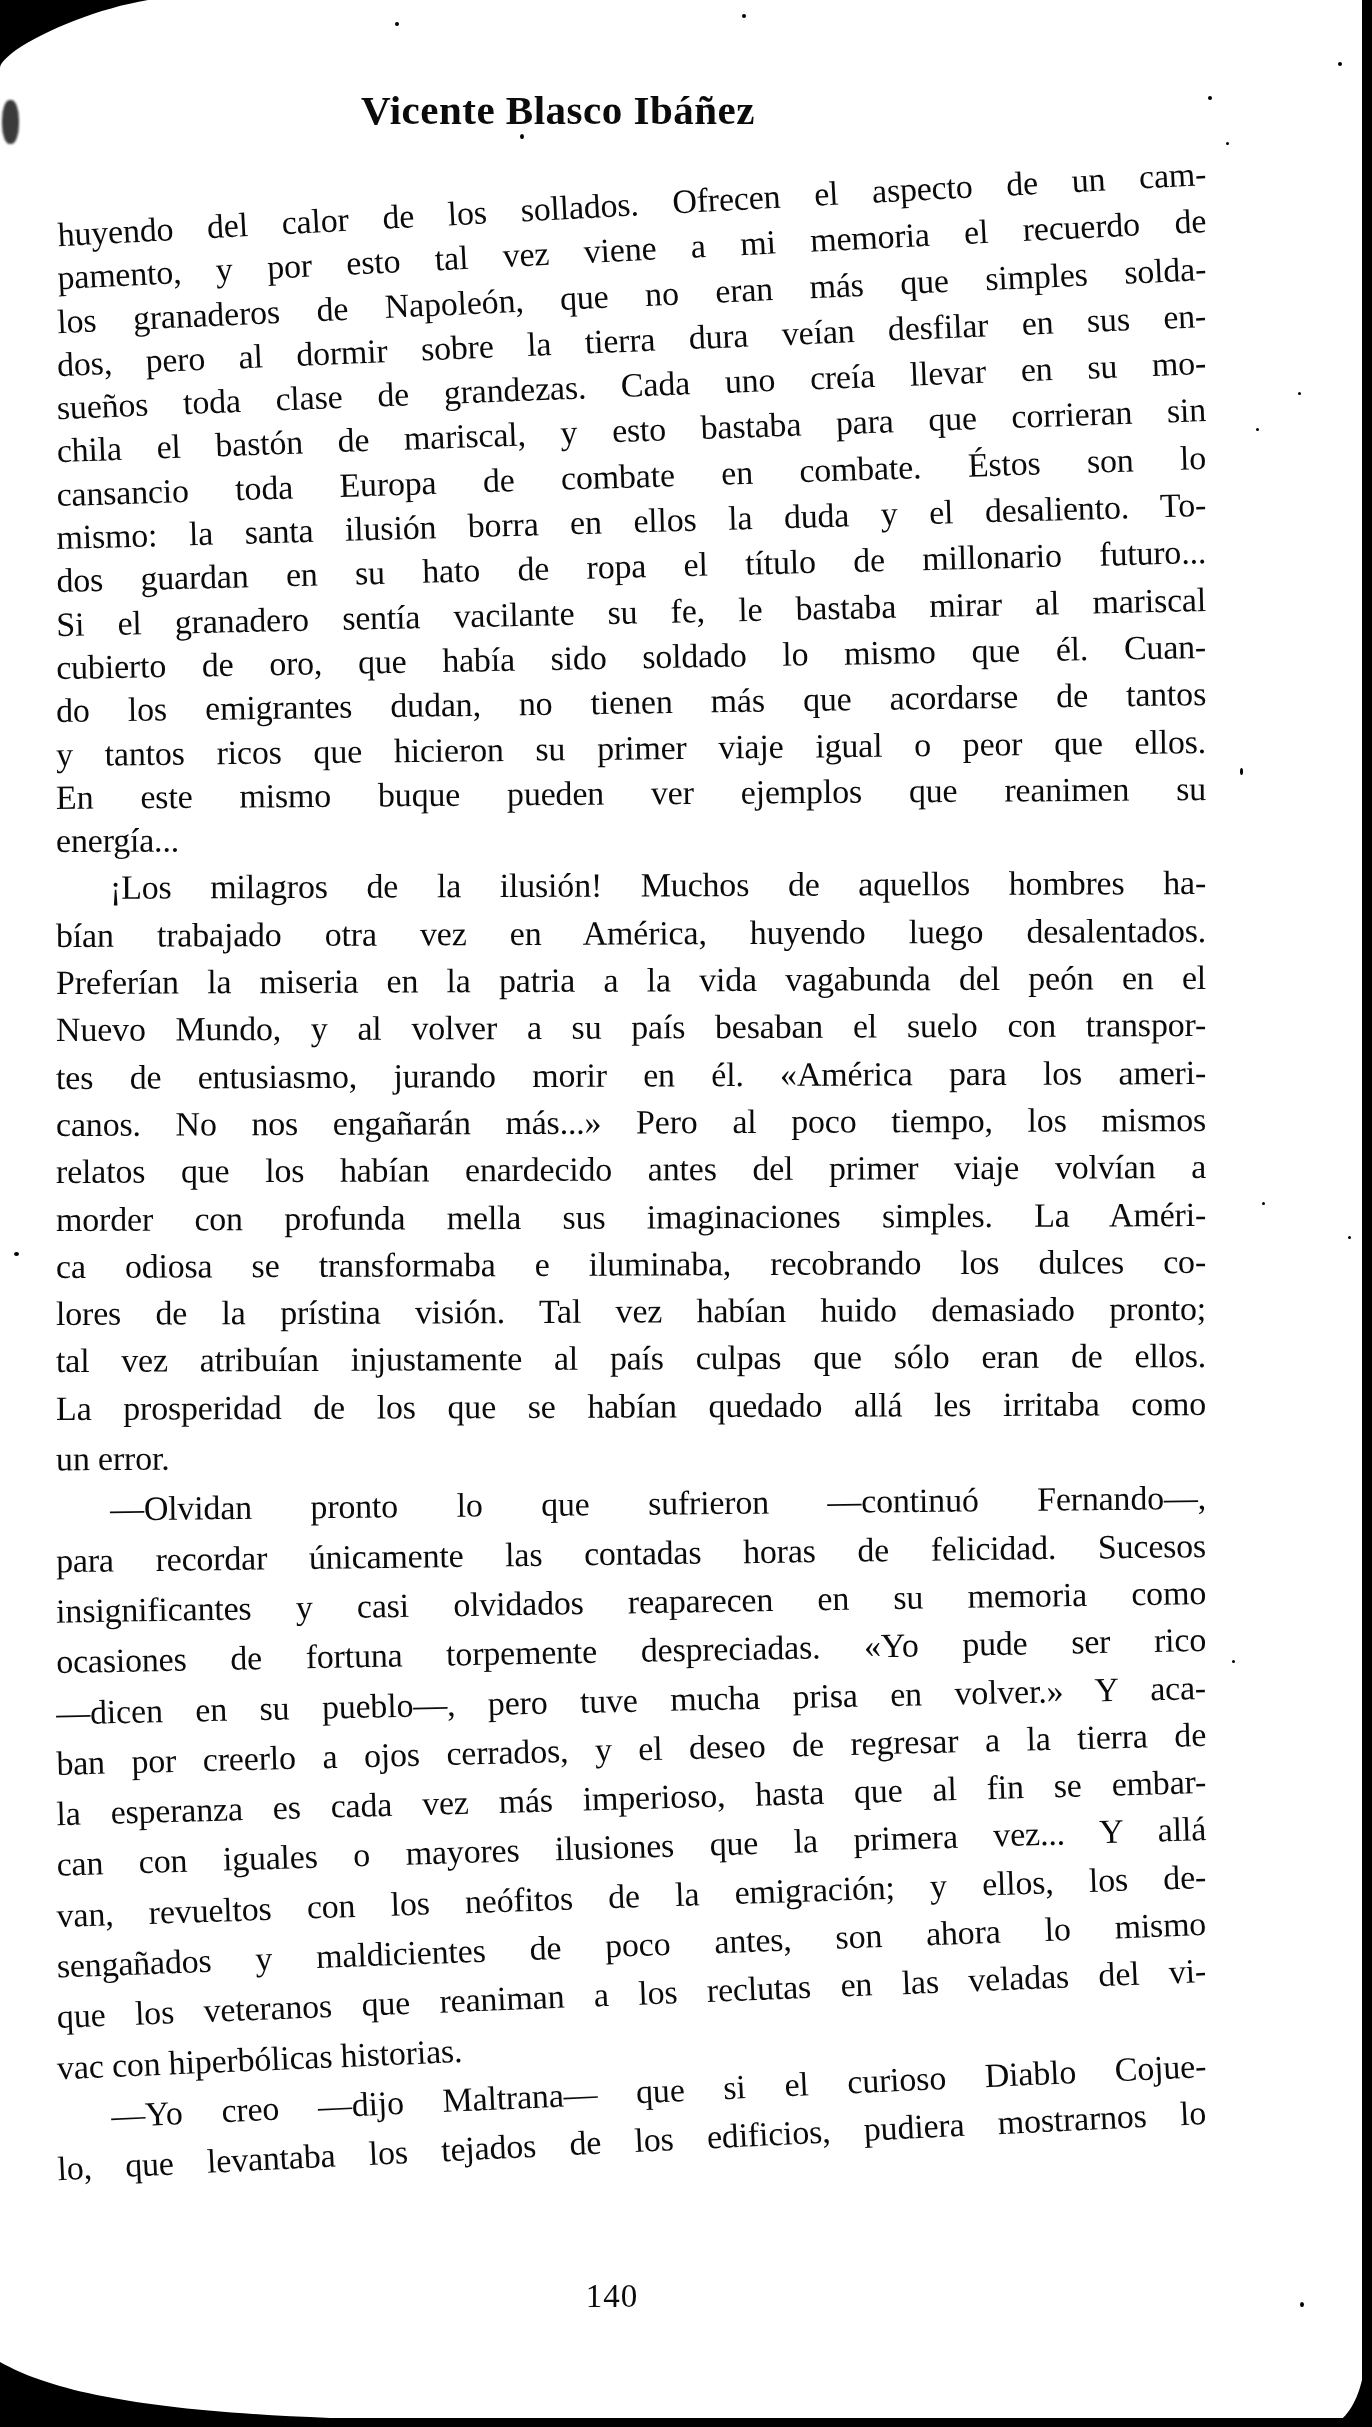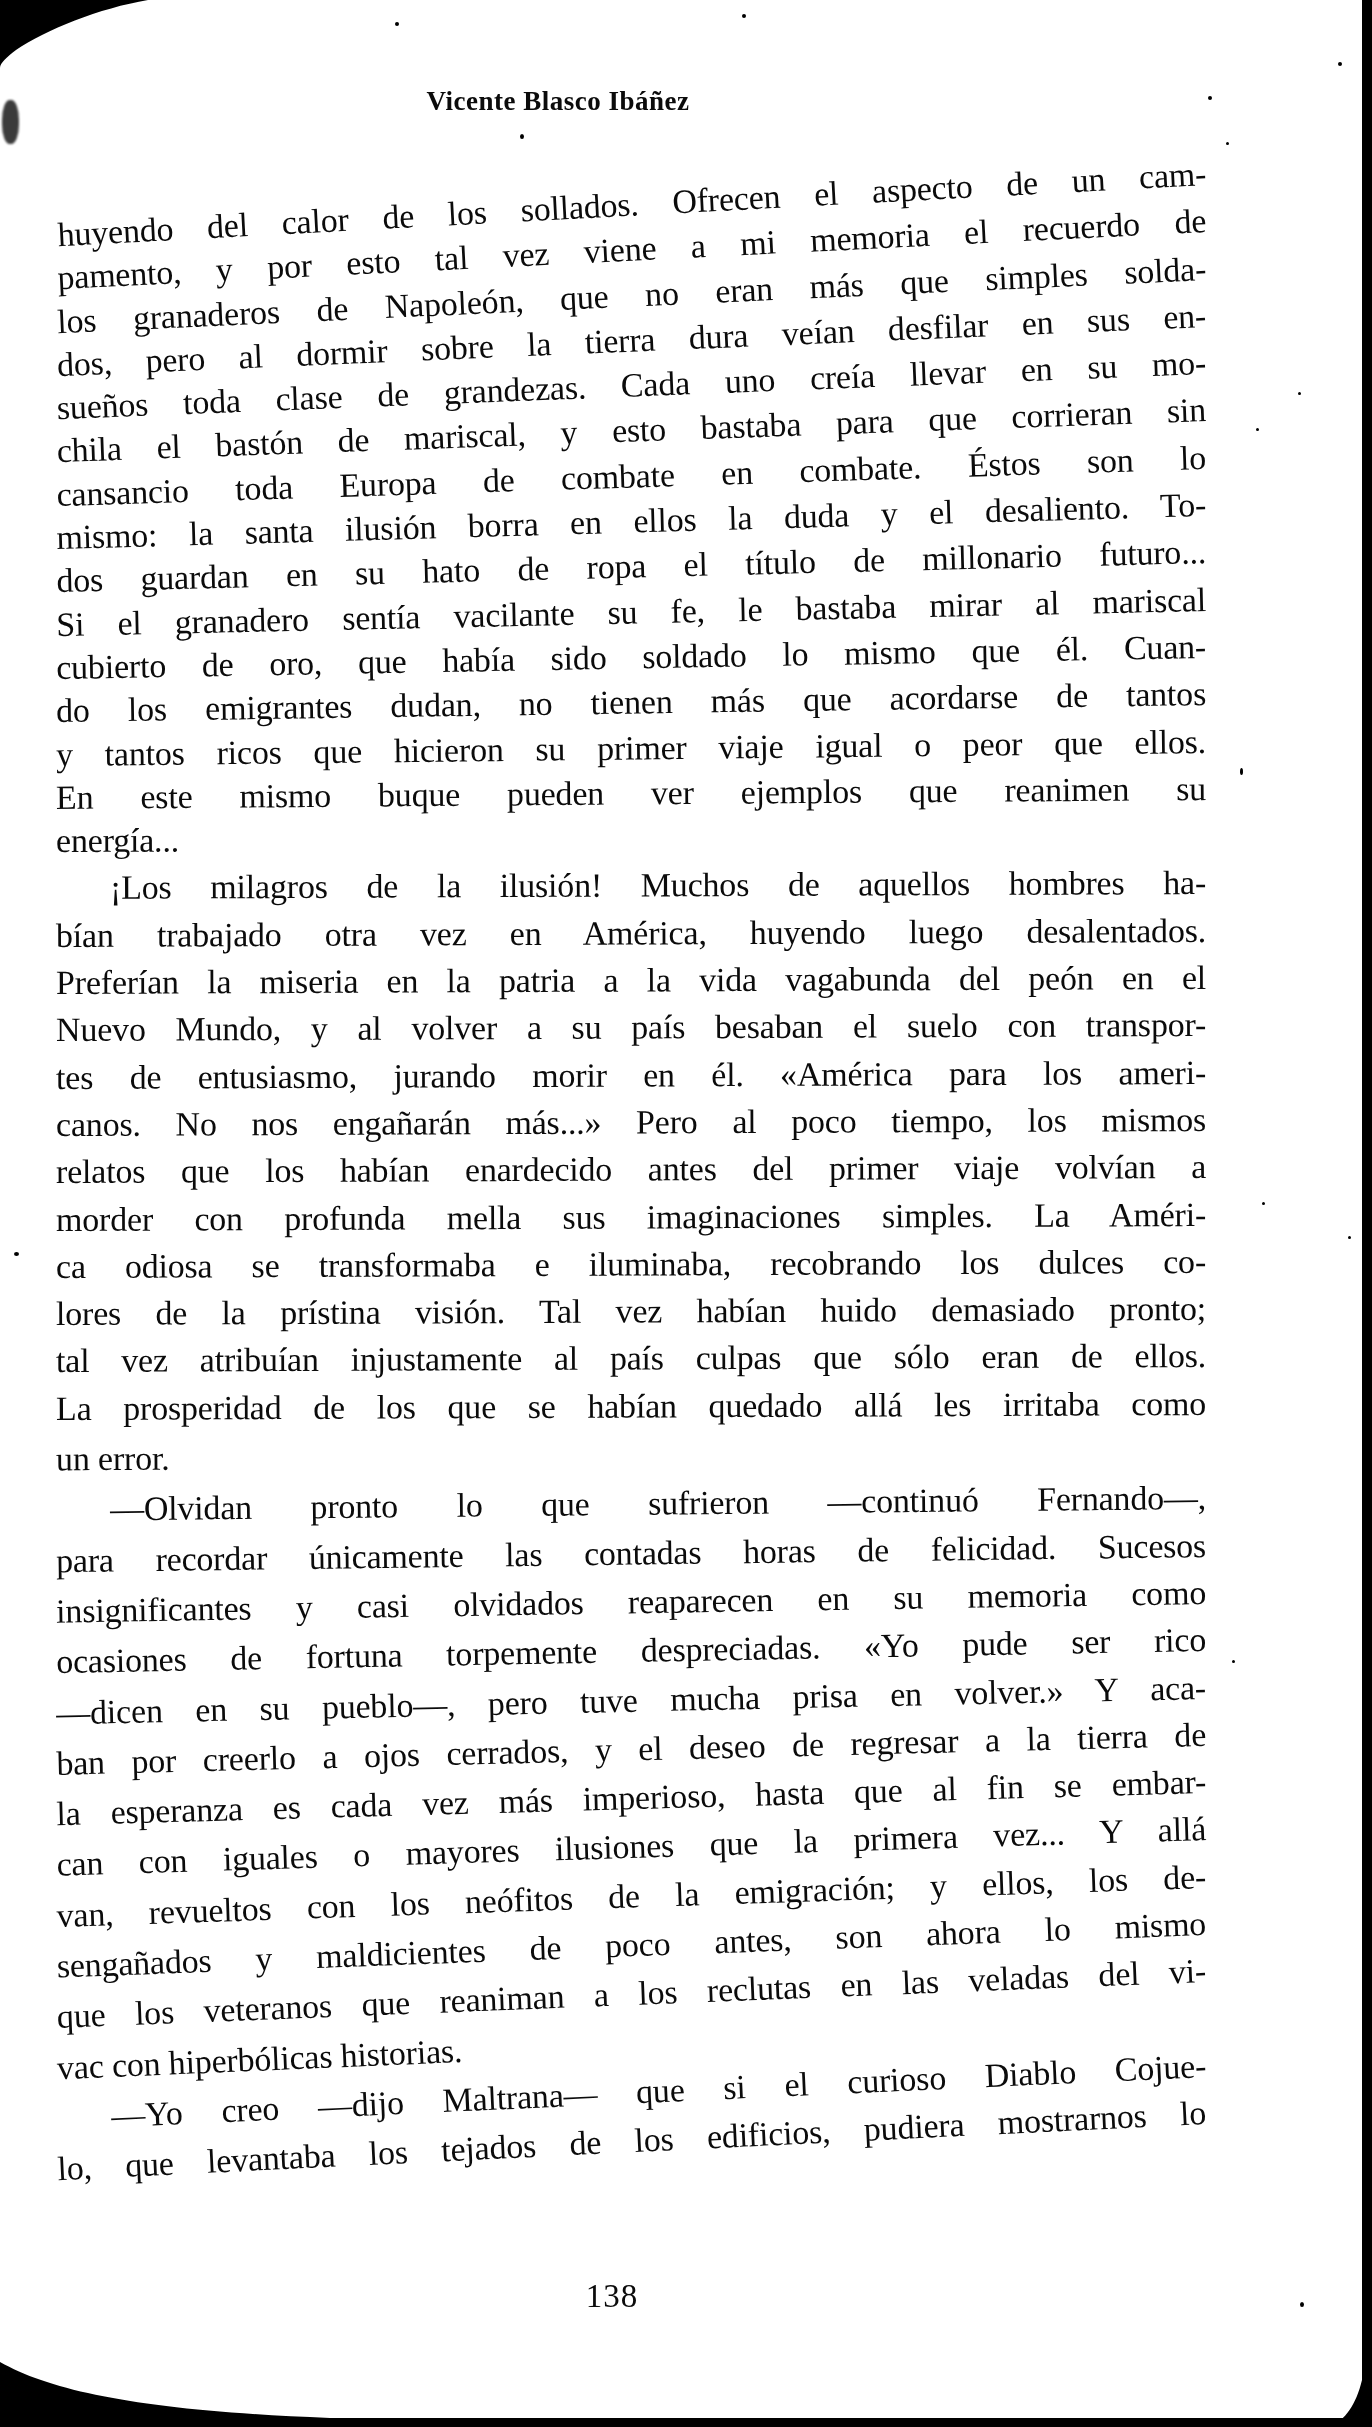--- a/index.html
+++ b/index.html
@@ -11,21 +11,21 @@
     overflow: hidden;
     font-family: "Liberation Serif", serif;
     color: #0b0b0b;
   }
   .scan-artifacts { position: absolute; inset: 0; width: 1372px; height: 2427px; }
   .header-title {
     position: absolute;
     top: 86px;
     left: 558px;
     transform: translateX(-50%);
-    font-size: 27px;
+    font-size: 41px;
     font-weight: bold;
     letter-spacing: 0.5px;
     white-space: nowrap;
   }
   .text-block {
     position: absolute;
     left: 56px;
     top: 150px;
     width: 1150px;
   }
@@ -135,15 +135,15 @@
       <div class="line" style="transform: rotate(-1.61deg);">la esperanza es cada vez más imperioso, hasta que al fin se embar-</div>
       <div class="line" style="transform: rotate(-1.78deg);">can con iguales o mayores ilusiones que la primera vez... Y allá</div>
       <div class="line" style="transform: rotate(-1.95deg);">van, revueltos con los neófitos de la emigración; y ellos, los de-</div>
       <div class="line" style="transform: rotate(-2.12deg);">sengañados y maldicientes de poco antes, son ahora lo mismo</div>
       <div class="line" style="transform: rotate(-2.29deg);">que los veteranos que reaniman a los reclutas en las veladas del vi-</div>
       <div class="line flush" style="transform: rotate(-2.46deg);">vac con hiperbólicas historias.</div>
       <div class="line indent" style="transform: rotate(-2.63deg);">—Yo creo —dijo Maltrana— que si el curioso Diablo Cojue-</div>
       <div class="line" style="transform: rotate(-2.8deg);">lo, que levantaba los tejados de los edificios, pudiera mostrarnos lo</div>
     </div>
 
-  <div class="page-number">138</div>
+  <div class="page-number">140</div>
 
 </div>
 
 </body></html>

